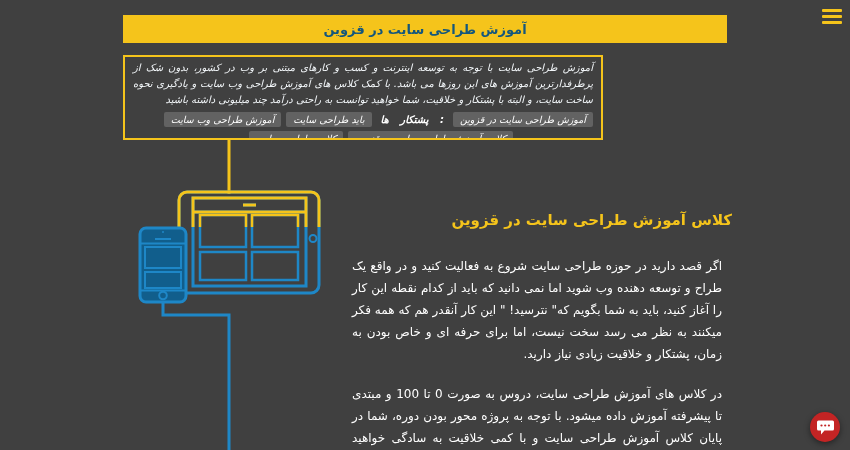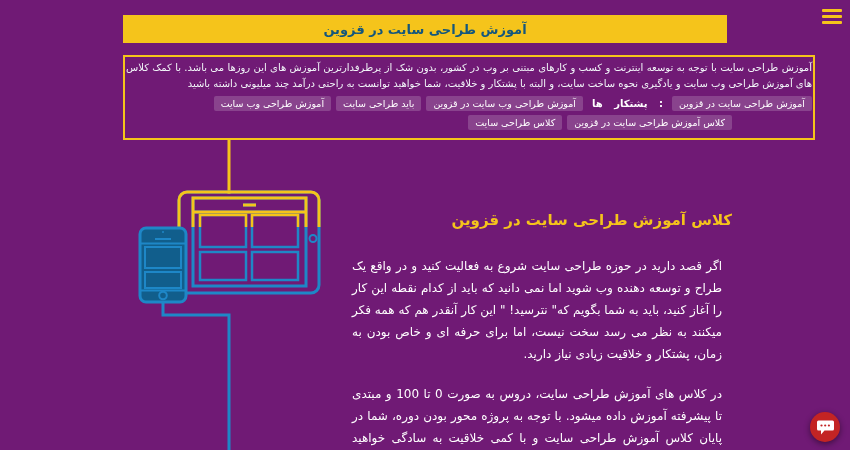--- a/index.html
+++ b/index.html
@@ -1,36 +1,36 @@
 <!DOCTYPE html>
 <html lang="fa"><head>
 <meta charset="utf-8">
 <style>
   html,body{margin:0;padding:0;background:#0b4d75;}
   .page{
     position:relative;width:850px;height:450px;overflow:hidden;
-    background:#701a75;
+    background:#404040;
     font-family:"DejaVu Sans","Liberation Sans",sans-serif;
   }
   
   .title-bar{
     position:absolute;left:123px;top:15px;width:604px;height:28px;
     background:#F5C41B;display:flex;align-items:center;justify-content:center;
   }
   .title-bar span{
     color:#14577D;font-size:13px;font-weight:bold;direction:rtl;
   }
   
   .hamburger{position:absolute;right:8px;top:9px;width:20px;cursor:pointer;}
   .hamburger i{display:block;height:3px;margin-bottom:3px;background:#F5C41B;border-radius:1px;}
   
   .intro-box{
-    position:absolute;left:123px;top:55px;width:692px;height:85px;
+    position:absolute;left:123px;top:55px;width:480px;height:85px;
     border:2px solid #F5C41B;box-sizing:border-box;
-    padding:3px 1px;overflow:hidden;
+    padding:3px 8px;overflow:hidden;font-style:italic;
   }
   .intro-par{
     margin:0 0 3px 0;color:#F2F6F9;font-size:10px;line-height:16px;
     direction:rtl;text-align:justify;text-align-last:right;
   }
   .tag-row{
     direction:rtl;display:flex;align-items:center;gap:5px;margin-top:4px;
     flex-wrap:nowrap;
   }
   .tag-row.row2{padding-right:80px;}
@@ -76,21 +76,20 @@
     <i></i>
     <i></i>
     <i></i>
   </div>
 
   <div class="intro-box">
     <p class="intro-par">آموزش طراحی سایت با توجه به توسعه اینترنت و کسب و کارهای مبتنی بر وب در کشور، بدون شک از پرطرفدارترین آموزش های این روزها می باشد. با کمک کلاس های آموزش طراحی وب سایت و یادگیری نحوه ساخت سایت، و البته با پشتکار و خلاقیت، شما خواهید توانست به راحتی درآمد چند میلیونی داشته باشید</p>
     <div class="tag-row row1">
       <span class="tag">آموزش طراحی سایت در قزوین</span>
       <span class="tags-label">پشتکار ها :</span>
-      <span class="tag">آموزش طراحی وب سایت در قزوین</span>
       <span class="tag">باید طراحی سایت</span>
       <span class="tag">آموزش طراحی وب سایت</span>
 
     </div>
     <div class="tag-row row2">
       <span class="tag">کلاس آموزش طراحی سایت در قزوین</span>
       <span class="tag">کلاس طراحی سایت</span>
     </div>
   </div>
 

